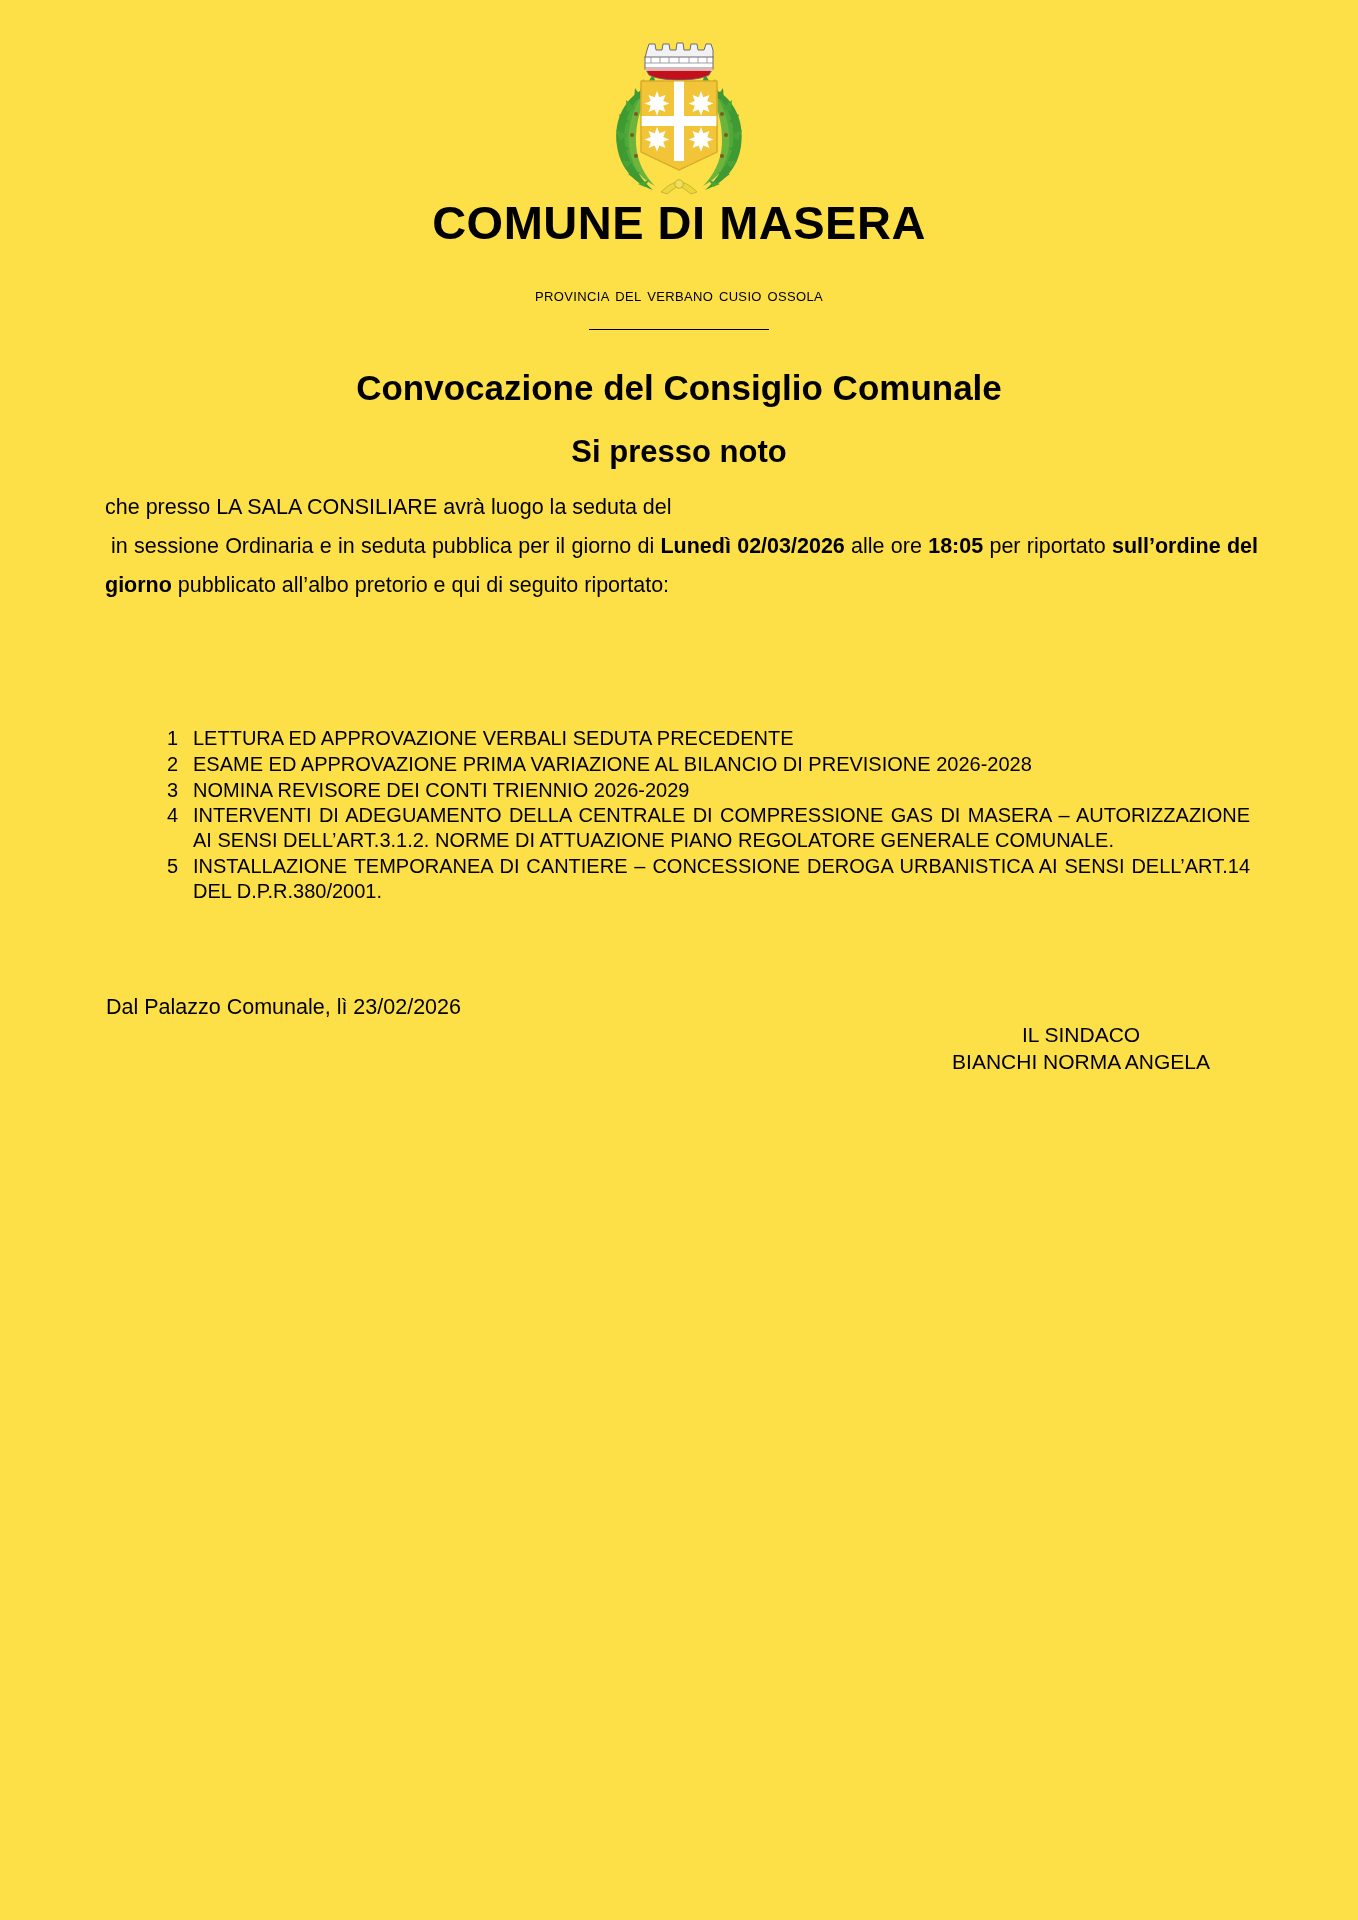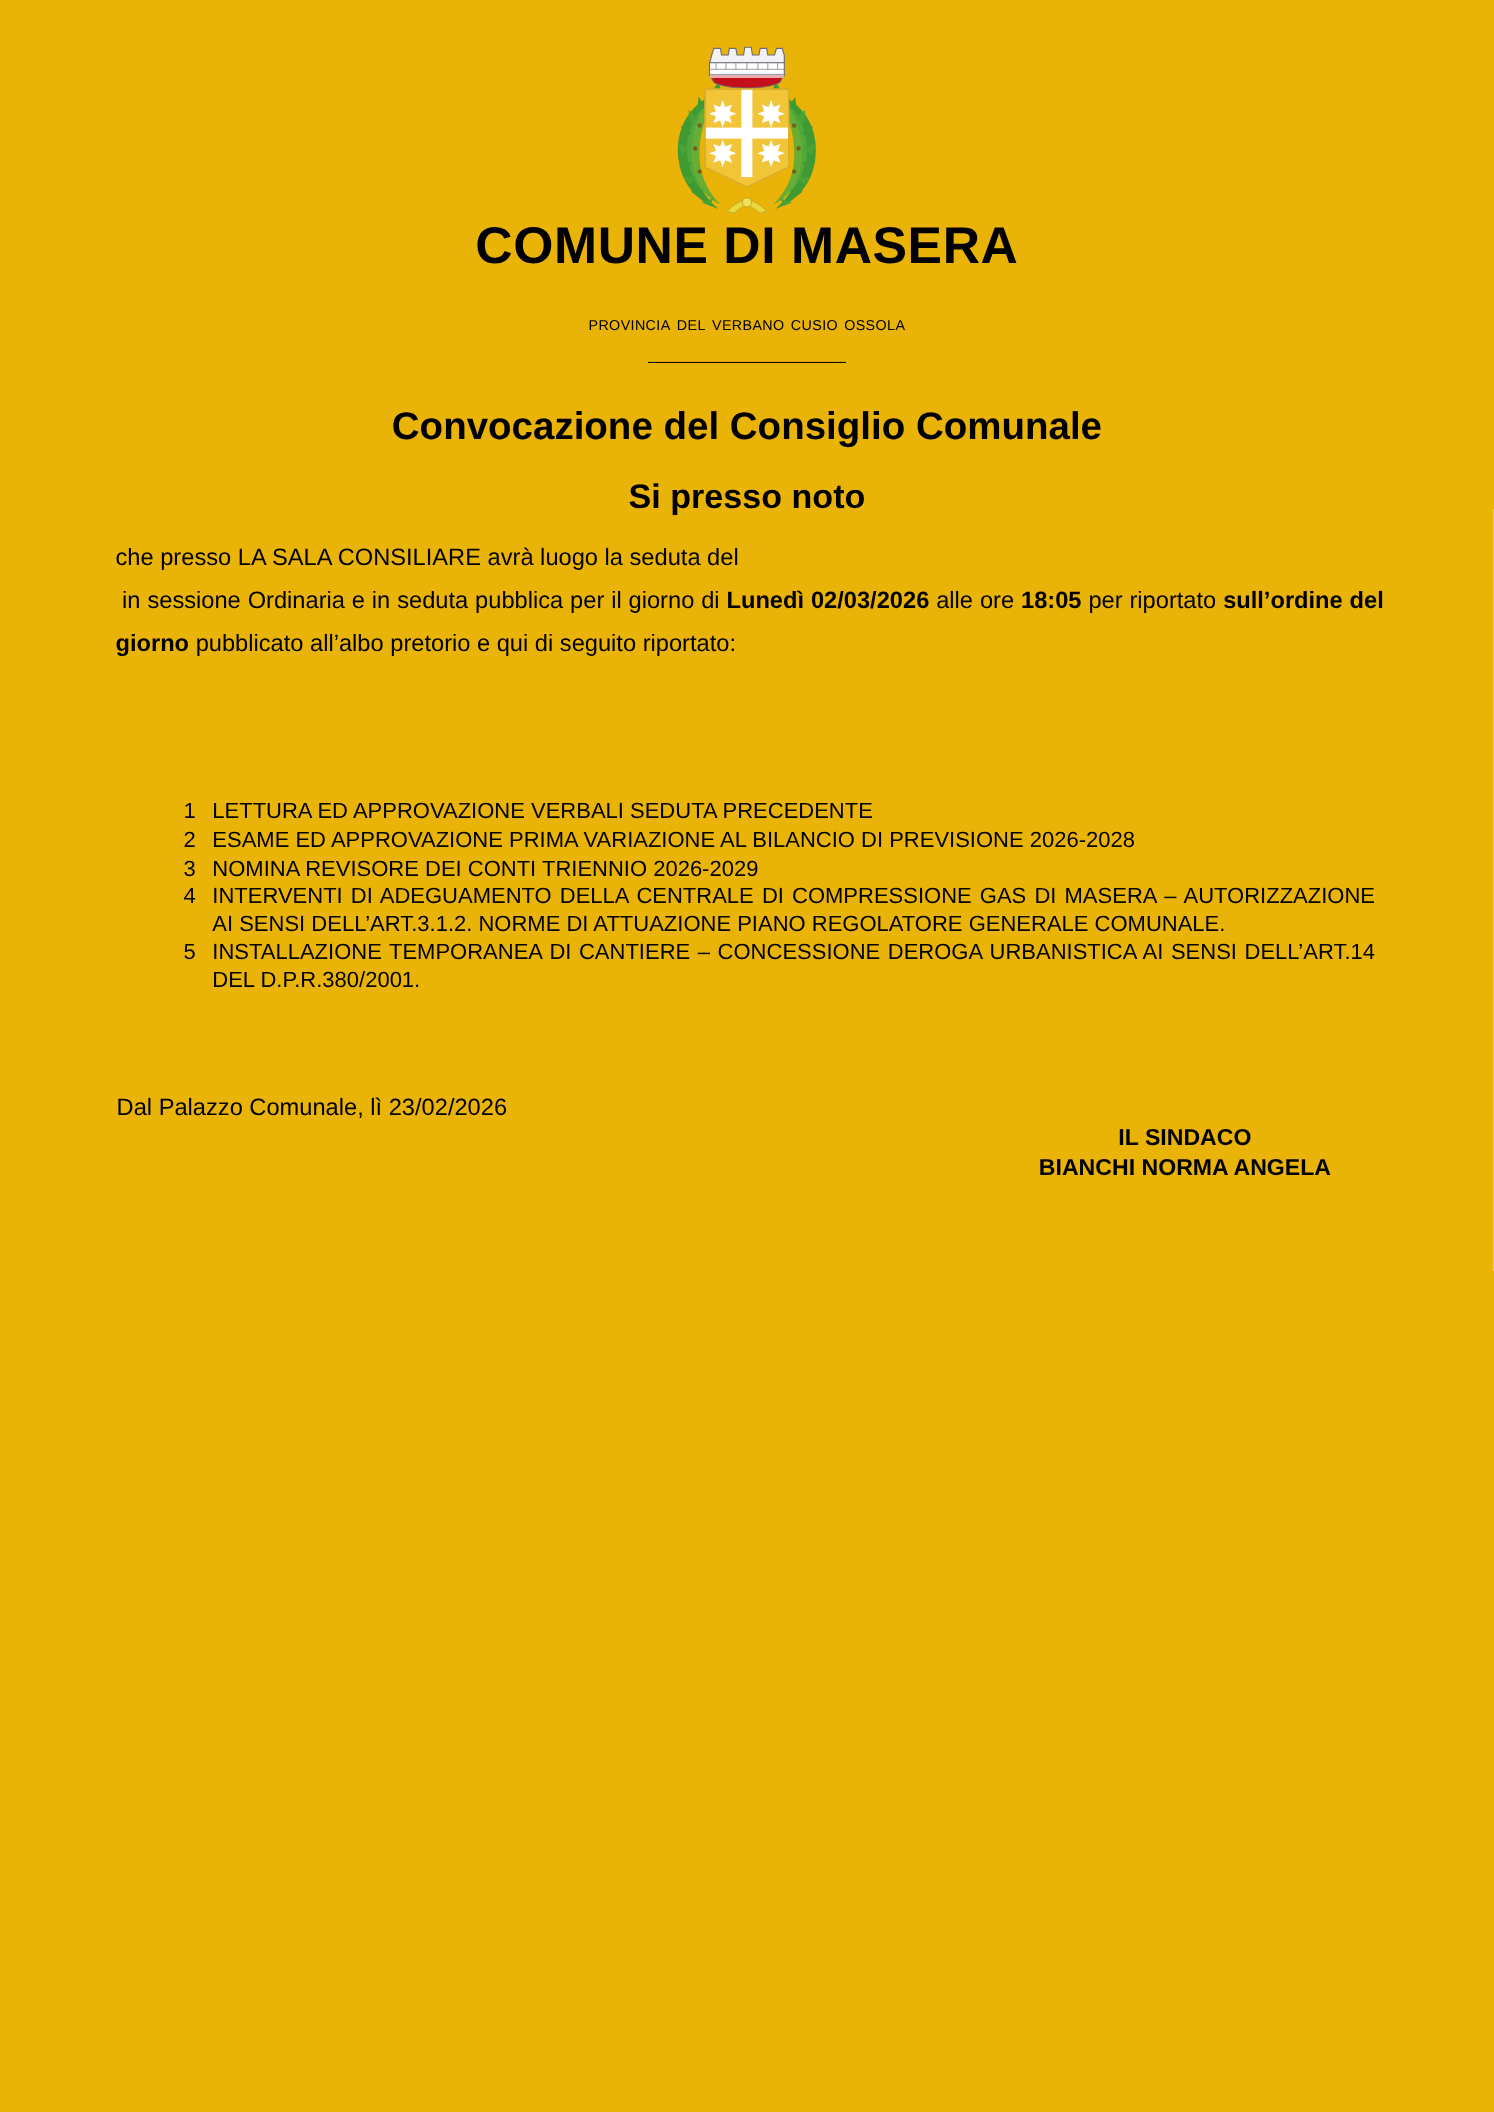--- a/index.html
+++ b/index.html
@@ -6,21 +6,21 @@
   html, body {
     margin: 0;
     padding: 0;
     background: #ffffff;
   }
   .page {
     position: relative;
     width: 1358px;
     height: 1920px;
     margin: 0 auto;
-    background: #eab308;
+    background: #fde047;
     font-family: "Liberation Sans", sans-serif;
     color: #000000;
     overflow: hidden;
   }
 
   
   .emblem-wrap {
     position: absolute;
     top: 34px;
     left: 0;
@@ -156,21 +156,21 @@
     position: absolute;
     left: 106px;
     top: 995px;
     font-size: 21.5px;
   }
   .signature {
     position: absolute;
     right: 148px;
     top: 1022px;
     text-align: center;
-    font-weight: bold;
+    font-weight: normal;
     font-size: 21px;
     line-height: 1.28;
   }
   .signature div { white-space: nowrap; }
 </style>
 </head>
 <body>
 
 <div class="page">
 

